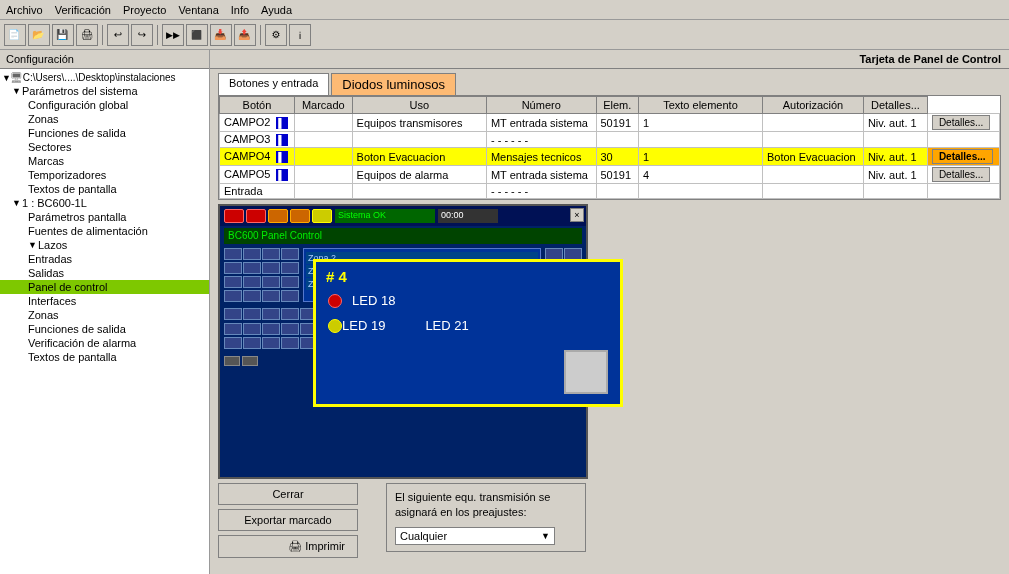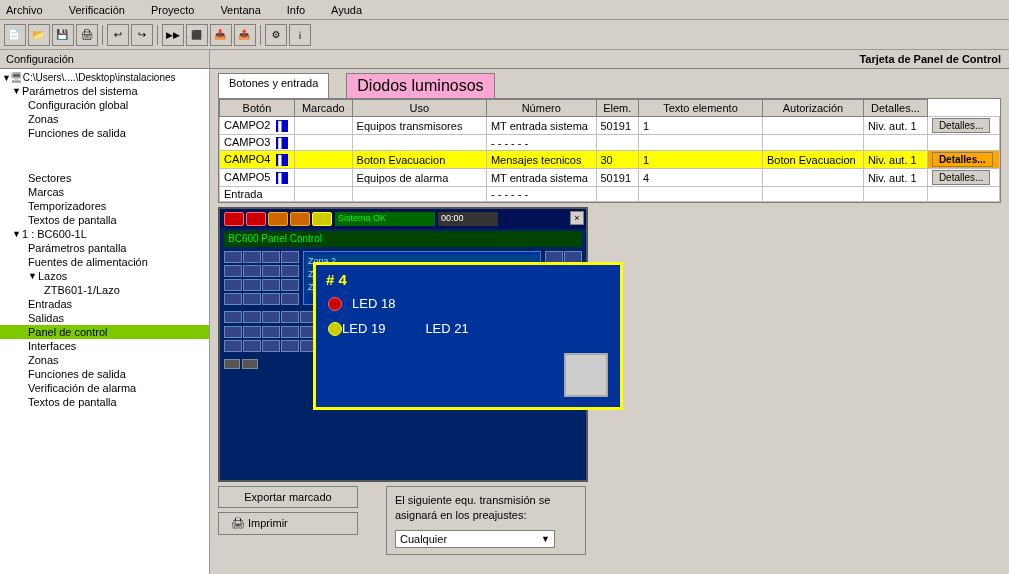--- a/index.html
+++ b/index.html
@@ -1,21 +1,21 @@
 <!DOCTYPE html>
 <html><head>
   <meta charset="utf-8">
   <style>
     * { box-sizing: border-box; margin: 0; padding: 0; }
     body { font-family: 'Segoe UI', Tahoma, Geneva, Verdana, sans-serif; font-size: 11px; background: #d4d0c8; color: #000; width: 1009px; height: 574px; overflow: hidden; }
   </style>
 </head>
 <body>
 
-<div style="background:#d4d0c8; padding:2px 6px; display:flex; gap:26px; border-bottom:1px solid #999; height:20px; align-items:center;">
+<div style="background:#d4d0c8; padding:2px 6px; display:flex; gap:12px; border-bottom:1px solid #999; height:20px; align-items:center;">
   <span style="font-size:11px; cursor:pointer;">Archivo</span>
   <span style="font-size:11px; cursor:pointer;">Verificación</span>
   <span style="font-size:11px; cursor:pointer;">Proyecto</span>
   <span style="font-size:11px; cursor:pointer;">Ventana</span>
   <span style="font-size:11px; cursor:pointer;">Info</span>
   <span style="font-size:11px; cursor:pointer;">Ayuda</span>
 </div>
 
 <div style="background:#d4d0c8; padding:2px 4px; display:flex; gap:2px; border-bottom:1px solid #999; height:30px; align-items:center;">
   <button style="width:22px;height:22px;background:#d4d0c8;border:1px solid #808080;cursor:pointer;font-size:10px;">📄</button>
@@ -55,21 +55,21 @@
       </div>
       <div style="padding:1px 2px; display:flex; align-items:center; padding-left:28px;">
           <span>Configuración global</span>
         </div>
       <div style="padding:1px 2px; display:flex; align-items:center; padding-left:28px;">
           <span>Zonas</span>
         </div>
       <div style="padding:1px 2px; display:flex; align-items:center; padding-left:28px;">
           <span>Funciones de salida</span>
         </div>
-      <div style="padding:1px 16px; display:flex; padding-left:28px;margin-top:31px;">
+      <div style="padding:1px 16px; display:flex; padding-left:28px;">
           <span>Sectores</span>
         </div>
       <div style="padding:1px 2px; display:flex; align-items:center; padding-left:28px;">
           <span>Marcas</span>
         </div>
       <div style="padding:1px 2px; display:flex; align-items:center; padding-left:28px;">
           <span>Temporizadores</span>
         </div>
       <div style="padding:1px 2px; display:flex; align-items:center; padding-left:28px;">
           <span>Textos de pantalla</span>
@@ -83,23 +83,20 @@
           <span>Parámetros pantalla</span>
         </div>
       <div style="padding:1px 2px; display:flex; align-items:center; padding-left:28px;">
           <span>Fuentes de alimentación</span>
         </div>
 
       <div style="padding:1px 2px; display:flex; align-items:center; padding-left:28px;">
         <span style="display:inline-block;width:10px;font-size:9px;">▼</span>
         <span>Lazos</span>
       </div>
-      <div style="padding:1px 2px; display:flex; align-items:center; padding-left:44px;">
-          <span>ZTB601-1/Lazo</span>
-        </div>
       <div style="padding:1px 2px; display:flex; align-items:center; padding-left:28px;">
           <span>Entradas</span>
         </div>
       <div style="padding:1px 2px; display:flex; align-items:center; padding-left:28px;">
           <span>Salidas</span>
         </div>
 
       <div style="padding:1px 2px; display:flex; align-items:center; padding-left:28px; background:#7ec800;">
         <span>Panel de control</span>
       </div>
@@ -124,21 +121,21 @@
   <div style="flex:1; display:flex; flex-direction:column; background:#d4d0c8; overflow:hidden; position:relative;">
 
     <div style="background:#d4d0c8; padding:3px 8px; font-size:11px; text-align:right; font-weight:bold; border-bottom:1px solid #808080;">
       <span>Tarjeta de Panel de Control</span>
     </div>
 
     <div style="display:flex; padding:4px 8px 0; gap:0;">
       <div style="padding:3px 10px; background:#fff; border:1px solid #808080; border-bottom:none; cursor:pointer; font-size:11px; font-weight:normal;">
         <span>Botones y entrada</span>
       </div>
-      <div style="padding:3px 10px; background:#f9a8d4; border:1px solid #808080; border-bottom:none; cursor:pointer; font-size:16px; margin-left:17px;">
+      <div style="padding:3px 10px; background:#fdba74; border:1px solid #808080; border-bottom:none; cursor:pointer; font-size:13px; margin-left:2px;">
         <span>Diodos luminosos</span>
       </div>
     </div>
 
     <div style="background:#fff; margin:0 8px; border:1px solid #808080; overflow:hidden;">
       <table style="width:100%; border-collapse:collapse; font-size:11px;">
         <thead>
           <tr>
             <th style="background:#d4d0c8;border:1px solid #808080;padding:2px 6px;font-weight:normal;min-width:60px;">Botón</th>
             <th style="background:#d4d0c8;border:1px solid #808080;padding:2px 6px;font-weight:normal;min-width:50px;">Marcado</th>
@@ -364,22 +361,23 @@
           <span style="color:#ffffff; font-size:13px;">LED 19</span>
           <span style="color:#ffffff; font-size:13px; margin-left:40px;">LED 21</span>
 
           <div style="width:44px;height:44px;background:#cccccc;border:2px solid #aaa;margin-left:10px; position:absolute; right:12px; bottom:10px;"></div>
         </div>
       </div>
 
       <div style="position:absolute; top:275px; left:0; right:0; display:flex; align-items:flex-start; gap:8px; padding:4px 0;">
 
         <div style="display:flex; flex-direction:column; gap:4px;">
+          <button style="padding:4px 20px;background:#d4d0c8;border:1px solid #808080;cursor:pointer;font-size:11px;min-width:90px;text-align:center;">Cerrar</button>
           <button style="padding:4px 12px;background:#d4d0c8;border:1px solid #808080;cursor:pointer;font-size:11px;min-width:140px;text-align:center;">Exportar marcado</button>
-          <button style="padding:4px 12px;background:#d4d0c8;border:1px solid #808080;cursor:pointer;font-size:11px;min-width:140px;text-align:left;">🖨 <span>Imprimir</span></button>
+          <button style="padding:4px 12px;background:#d4d0c8;border:1px solid #808080;cursor:pointer;font-size:11px;min-width:140px;text-align:right;">🖨 <span>Imprimir</span></button>
         </div>
 
         <div style="margin-left:20px; background:#d4d0c8; padding:6px 8px; border:1px solid #808080; font-size:11px; min-width:200px;">
           <div style="margin-bottom:6px; line-height:1.4;">El siguiente equ. transmisión se<br>asignará en los preajustes:</div>
           <div style="background:#fff; border:1px solid #808080; padding:2px 4px; font-size:11px; width:160px; display:flex; align-items:center; justify-content:space-between; cursor:pointer;">
             <span>Cualquier</span>
             <span style="font-size:9px;">▼</span>
           </div>
         </div>
       </div>

